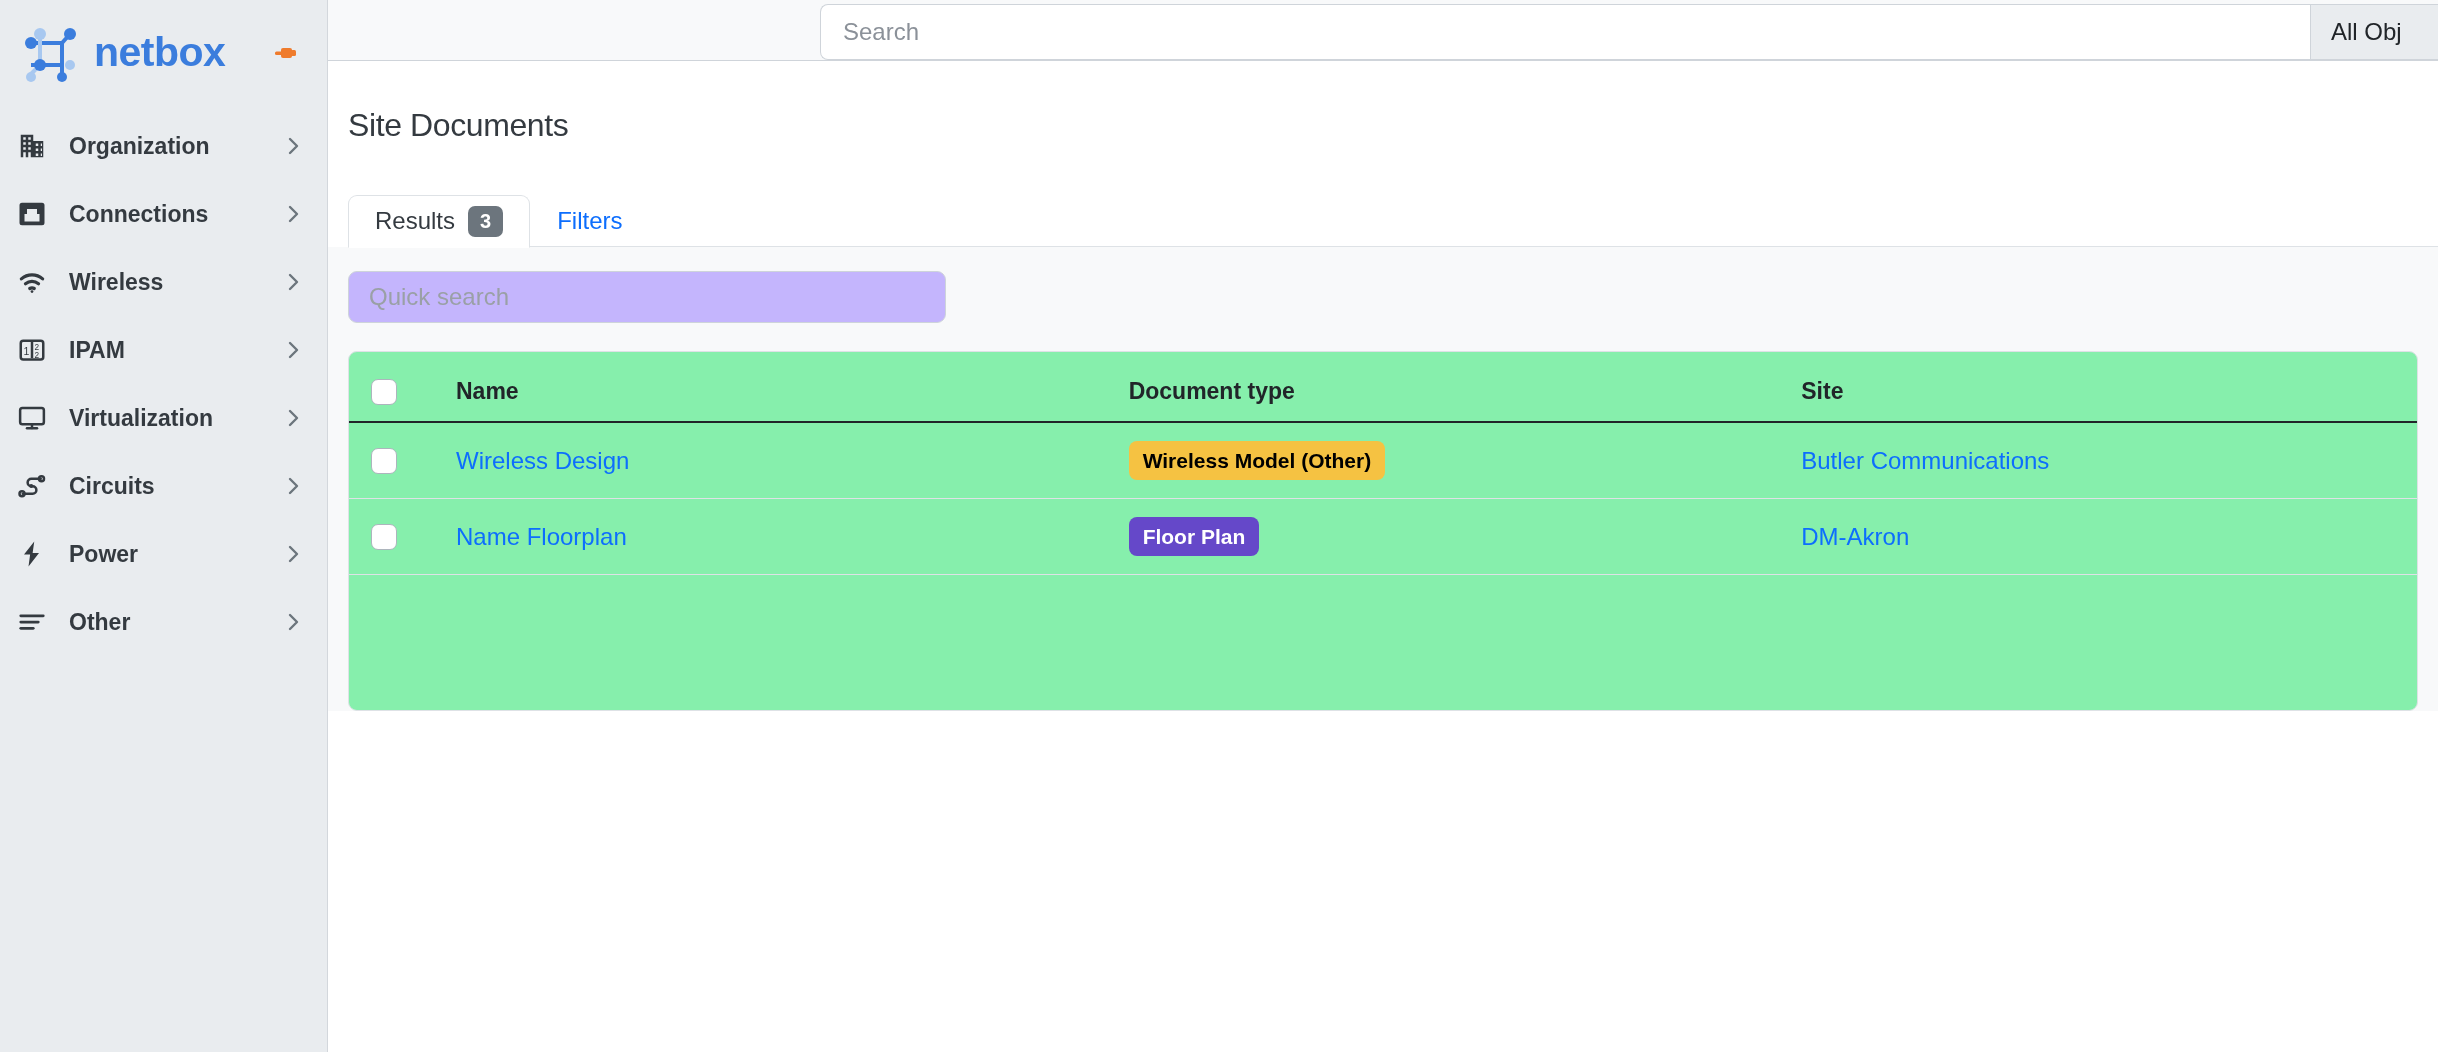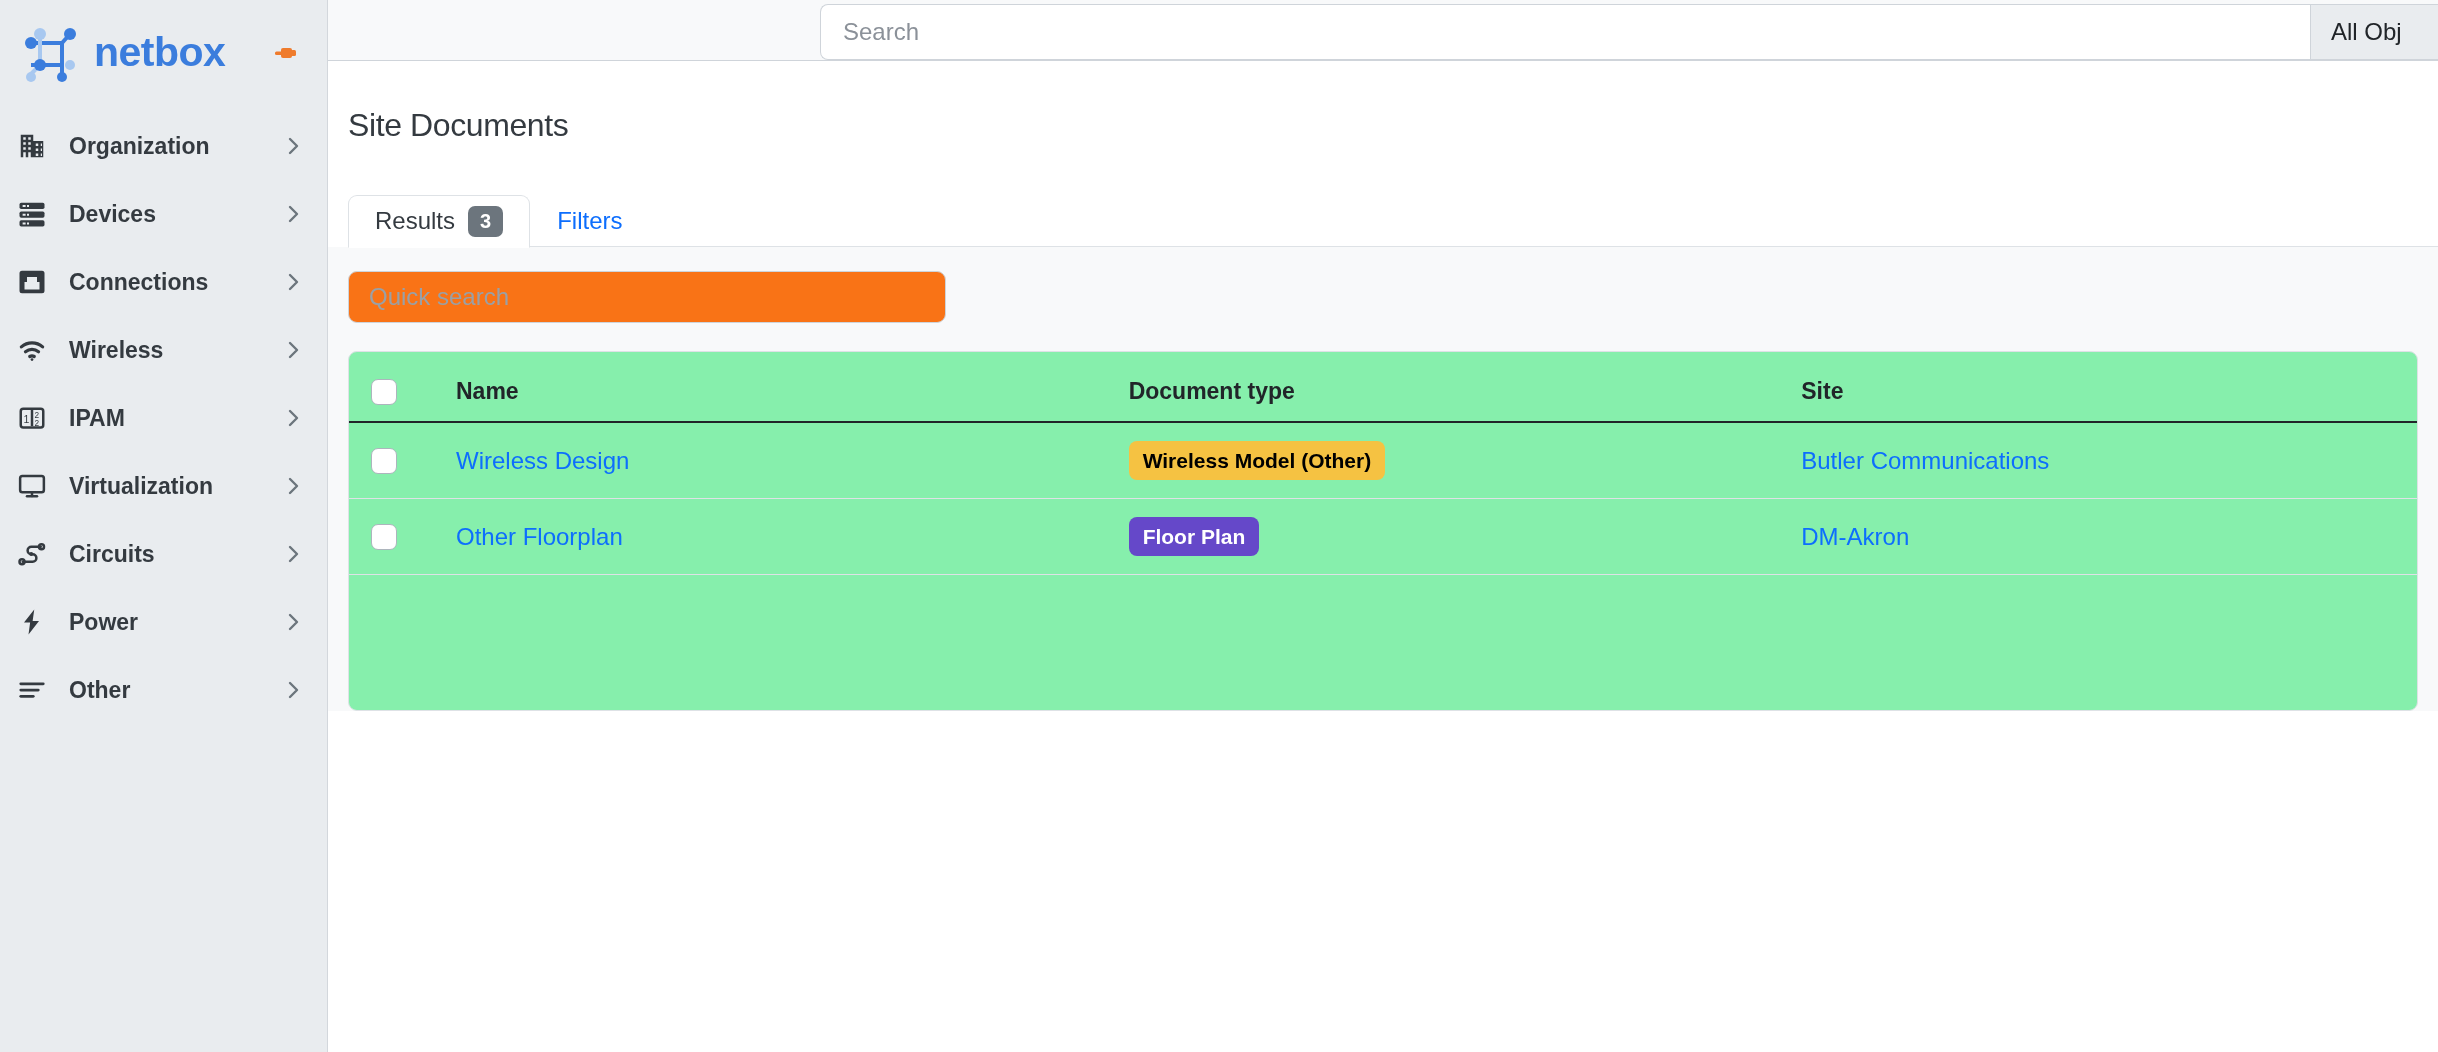--- a/index.html
+++ b/index.html
@@ -118,21 +118,21 @@
     font-size: 20px; font-weight: 700;
     border-radius: 7px;
     padding: 4px 12px;
     line-height: 1.15;
   }
 
   .panel { background: #f8f9fa; padding: 24px 0 0 20px; }
   .quick-search {
     width: 598px; height: 52px;
     border: 1px solid #ced4da; border-radius: 9px;
-    background: #f97316;
+    background: #c4b5fd;
     font-size: 24px; color: #212529;
     padding: 0 20px;
     font-family: "Liberation Sans", sans-serif;
     outline: none;
   }
   .quick-search::placeholder { color: #9aa0a6; }
 
   .table-card {
     margin: 28px 0 0 0;
     background: #86efac;
@@ -225,41 +225,20 @@
           </svg>
         </span>
         <span class="nav-label">Organization</span>
         <span class="nav-chevron">
           <svg viewBox="0 0 24 24" width="24" height="24" fill="none" stroke="currentColor" stroke-width="2.4" stroke-linecap="round" stroke-linejoin="round">
               <polyline points="9 5 16 12 9 19"></polyline>
             </svg>
         </span>
       </div>
 
-      <div class="nav-item">
-        <span class="nav-icon">
-          <svg viewBox="0 0 24 24" width="30" height="30" fill="currentColor">
-            <rect x="2" y="3" width="20" height="5" rx="1.4"></rect>
-            <rect x="2" y="10" width="20" height="5" rx="1.4"></rect>
-            <rect x="2" y="17" width="20" height="5" rx="1.4"></rect>
-            <rect x="4.5" y="4.8" width="2.4" height="1.6" fill="#e9ecef"></rect>
-            <rect x="8" y="4.8" width="1.6" height="1.6" fill="#e9ecef"></rect>
-            <rect x="4.5" y="11.8" width="2.4" height="1.6" fill="#e9ecef"></rect>
-            <rect x="8" y="11.8" width="1.6" height="1.6" fill="#e9ecef"></rect>
-            <rect x="4.5" y="18.8" width="2.4" height="1.6" fill="#e9ecef"></rect>
-            <rect x="8" y="18.8" width="1.6" height="1.6" fill="#e9ecef"></rect>
-          </svg>
-        </span>
-        <span class="nav-label">Devices</span>
-        <span class="nav-chevron">
-          <svg viewBox="0 0 24 24" width="24" height="24" fill="none" stroke="currentColor" stroke-width="2.4" stroke-linecap="round" stroke-linejoin="round">
-              <polyline points="9 5 16 12 9 19"></polyline>
-            </svg>
-        </span>
-      </div>
 
       <div class="nav-item">
         <span class="nav-icon">
           <svg viewBox="0 0 24 24" width="30" height="30" fill="currentColor">
             <path d="M4 3h16a2 2 0 0 1 2 2v14a2 2 0 0 1-2 2H4a2 2 0 0 1-2-2V5a2 2 0 0 1 2-2zm4 5v4H6v6h12v-6h-2V8H8z"></path>
             <rect x="7" y="13" width="1.3" height="4" fill="#e9ecef"></rect>
             <rect x="9.6" y="13" width="1.3" height="4" fill="#e9ecef"></rect>
             <rect x="12.2" y="13" width="1.3" height="4" fill="#e9ecef"></rect>
             <rect x="14.8" y="13" width="1.3" height="4" fill="#e9ecef"></rect>
           </svg>
@@ -430,21 +409,21 @@
                   <a class="link">Butler Communications</a>
                 </td>
               </tr>
 
 
               <tr>
                 <td class="col-check">
                   <span class="cbox"></span>
                 </td>
                 <td class="col-name">
-                  <a class="link">Other Floorplan</a>
+                  <a class="link">Name Floorplan</a>
                 </td>
                 <td class="col-type">
                   <span class="badge" style="background: rgb(101, 72, 201); color: rgb(255, 255, 255);">Floor Plan</span>
                 </td>
                 <td class="col-site">
                   <a class="link">DM-Akron</a>
                 </td>
               </tr>
 
             </tbody>

